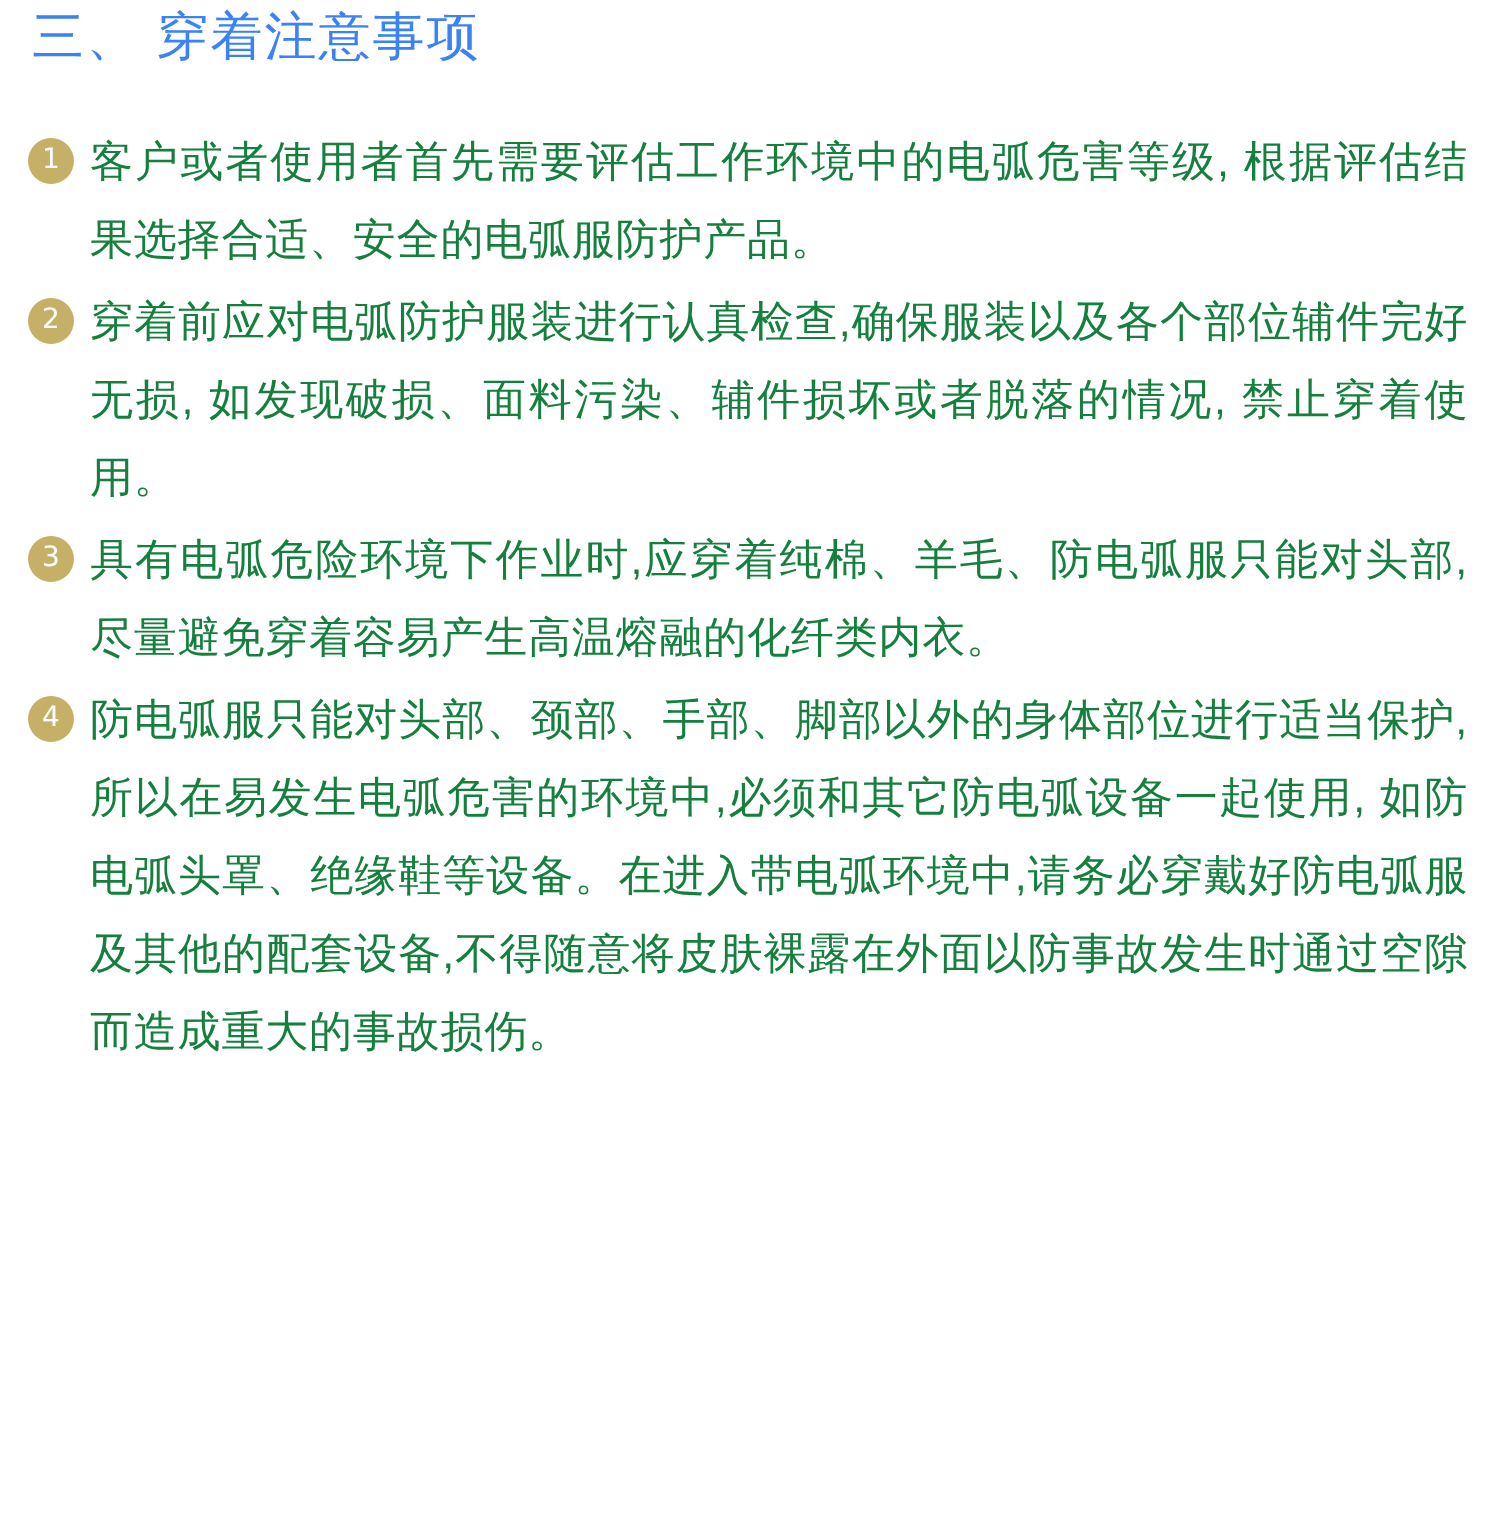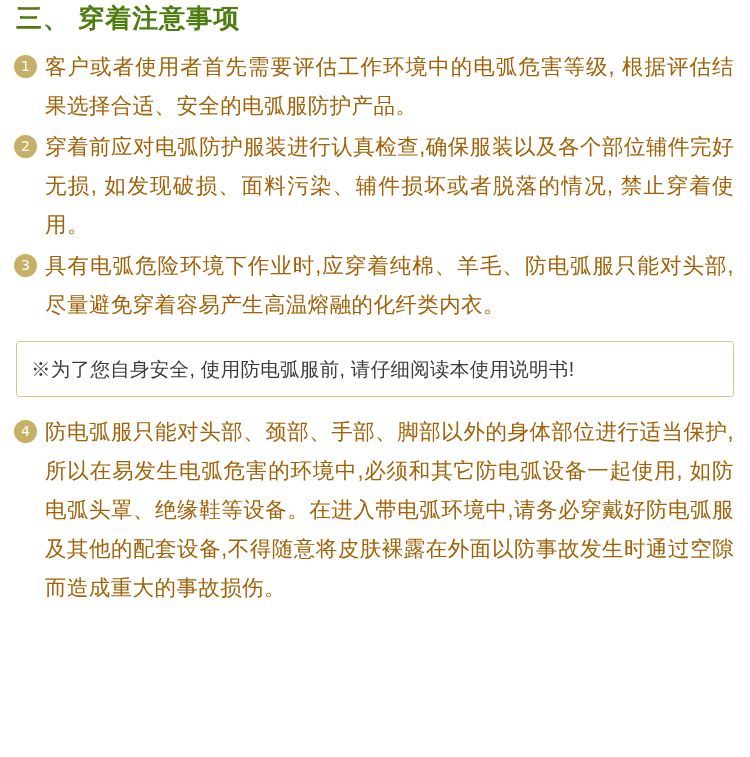--- a/index.html
+++ b/index.html
@@ -15,24 +15,24 @@
   }
   .page {
     position: relative;
     width: 750px;
     height: 757px;
     box-sizing: border-box;
     padding: 0 14px;
   }
   .section-title {
     font-size: 26px;
-    font-weight: bold;
-    color: #4d7c0f;
+    font-weight: normal;
+    color: #3b82f6;
     letter-spacing: 1px;
-    margin: 2px 0 12px 2px;
+    margin: 2px 0 26px 2px;
     line-height: 1.3;
   }
   .list {
     display: block;
   }
   .item {
     display: flex;
     align-items: flex-start;
     margin-bottom: 2px;
   }
@@ -48,21 +48,21 @@
     text-align: center;
     margin-top: 7px;
     margin-right: 8px;
     font-family: "DejaVu Sans", sans-serif;
     box-sizing: border-box;
   }
   .item-text {
     flex: 1 1 auto;
     font-size: 21.5px;
     line-height: 39px;
-    color: #a16207;
+    color: #15803d;
     letter-spacing: 0.4px;
     text-align: justify;
     padding-right: 2px;
   }
   .notice {
     border: 1px solid #d8c88f;
     border-radius: 3px;
     margin: 16px 2px 16px 2px;
     padding: 13px 14px 13px 14px;
     box-sizing: border-box;
@@ -93,23 +93,20 @@
       <div class="item-text">穿着前应对电弧防护服装进行认真检查,确保服装以及各个部位辅件完好无损, 如发现破损、面料污染、辅件损坏或者脱落的情况, 禁止穿着使用。</div>
     </div>
 
     <div class="item">
       <div class="bullet">3</div>
       <div class="item-text">具有电弧危险环境下作业时,应穿着纯棉、羊毛、防电弧服只能对头部, 尽量避免穿着容易产生高温熔融的化纤类内衣。</div>
     </div>
 
   </div>
 
-  <div class="notice">
-    <div class="notice-text">※为了您自身安全, 使用防电弧服前, 请仔细阅读本使用说明书!</div>
-  </div>
 
   <div class="list">
     <div class="item">
       <div class="bullet">4</div>
       <div class="item-text">防电弧服只能对头部、颈部、手部、脚部以外的身体部位进行适当保护,所以在易发生电弧危害的环境中,必须和其它防电弧设备一起使用, 如防电弧头罩、绝缘鞋等设备。在进入带电弧环境中,请务必穿戴好防电弧服及其他的配套设备,不得随意将皮肤裸露在外面以防事故发生时通过空隙而造成重大的事故损伤。</div>
     </div>
   </div>
 
 </div>
 

